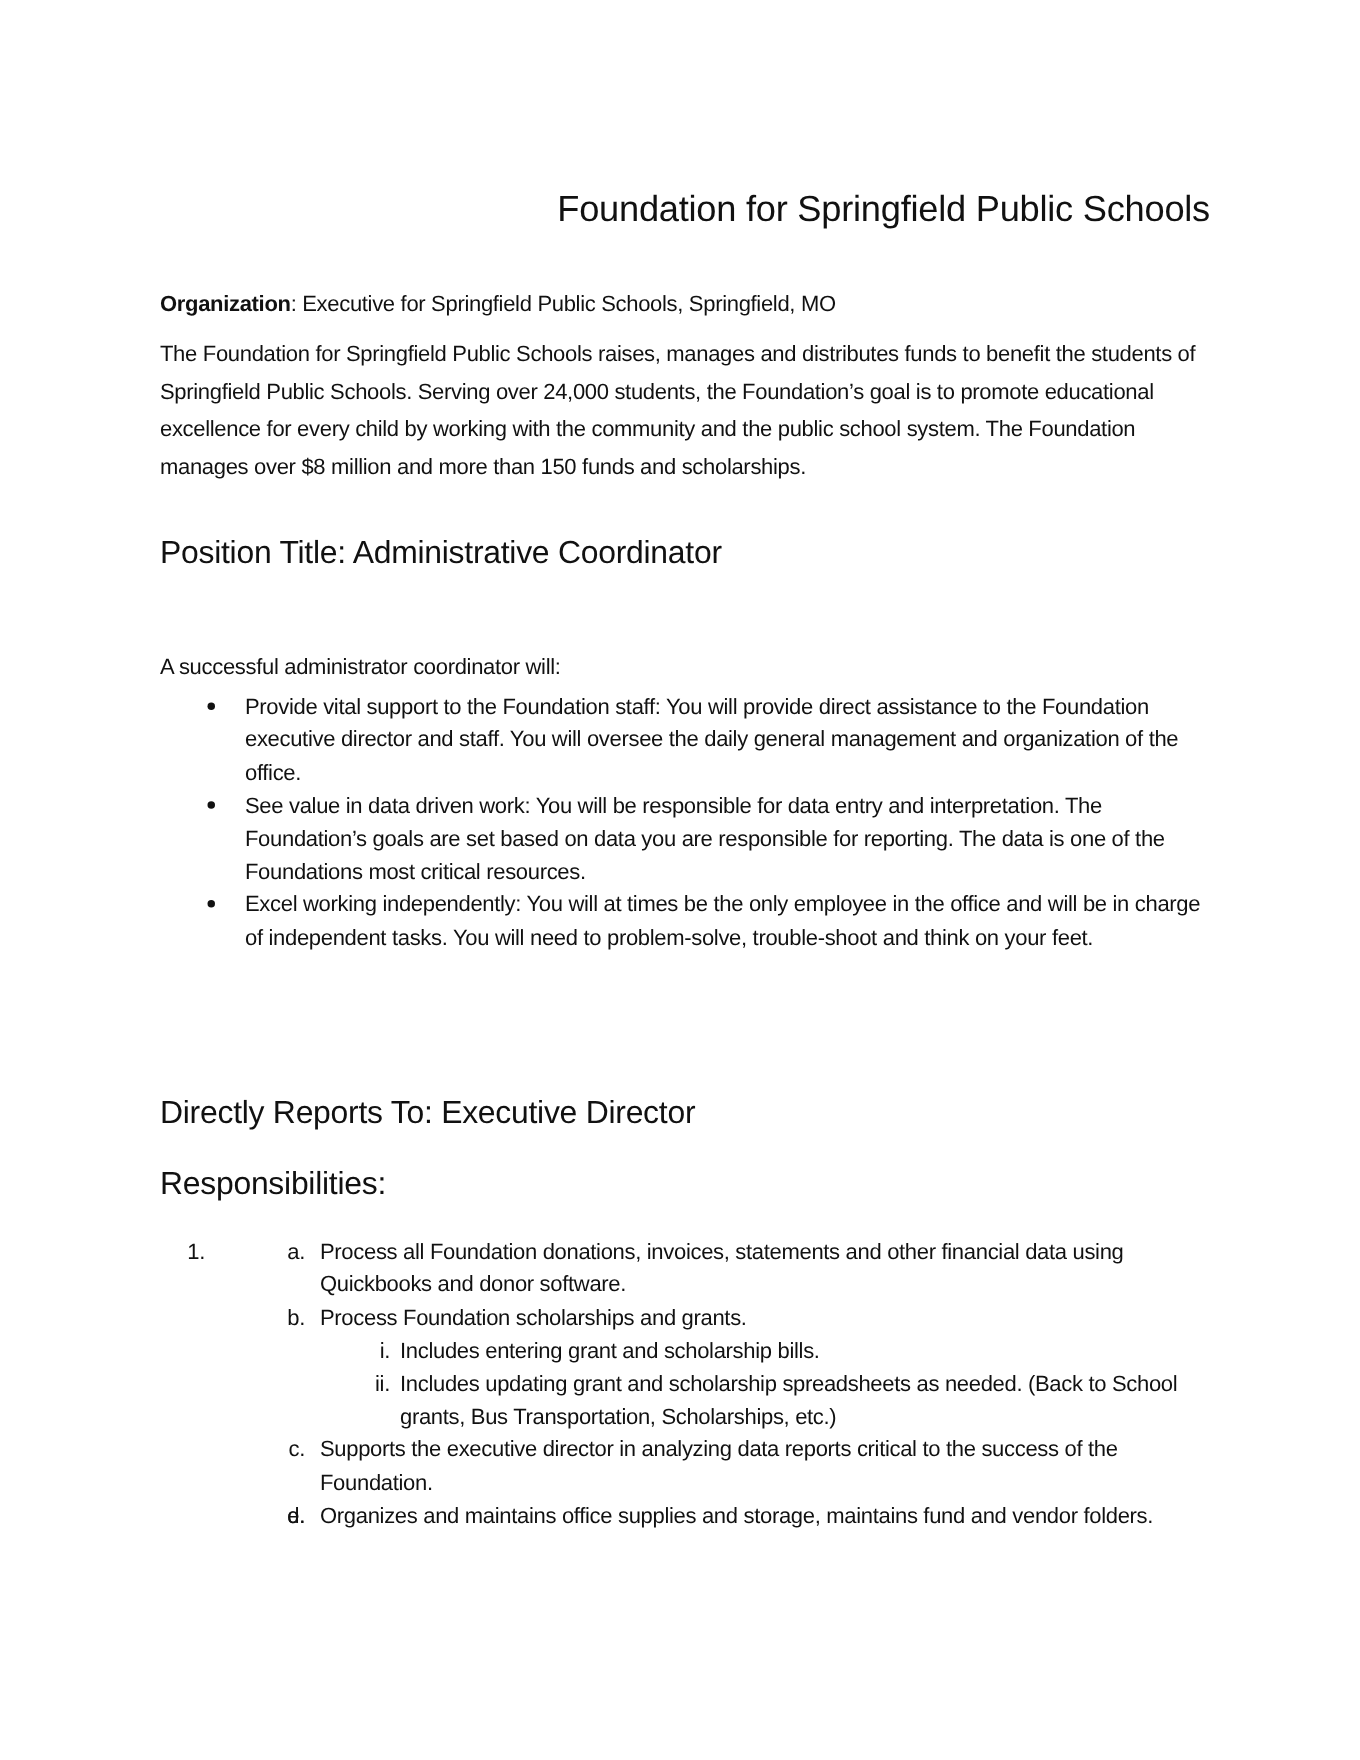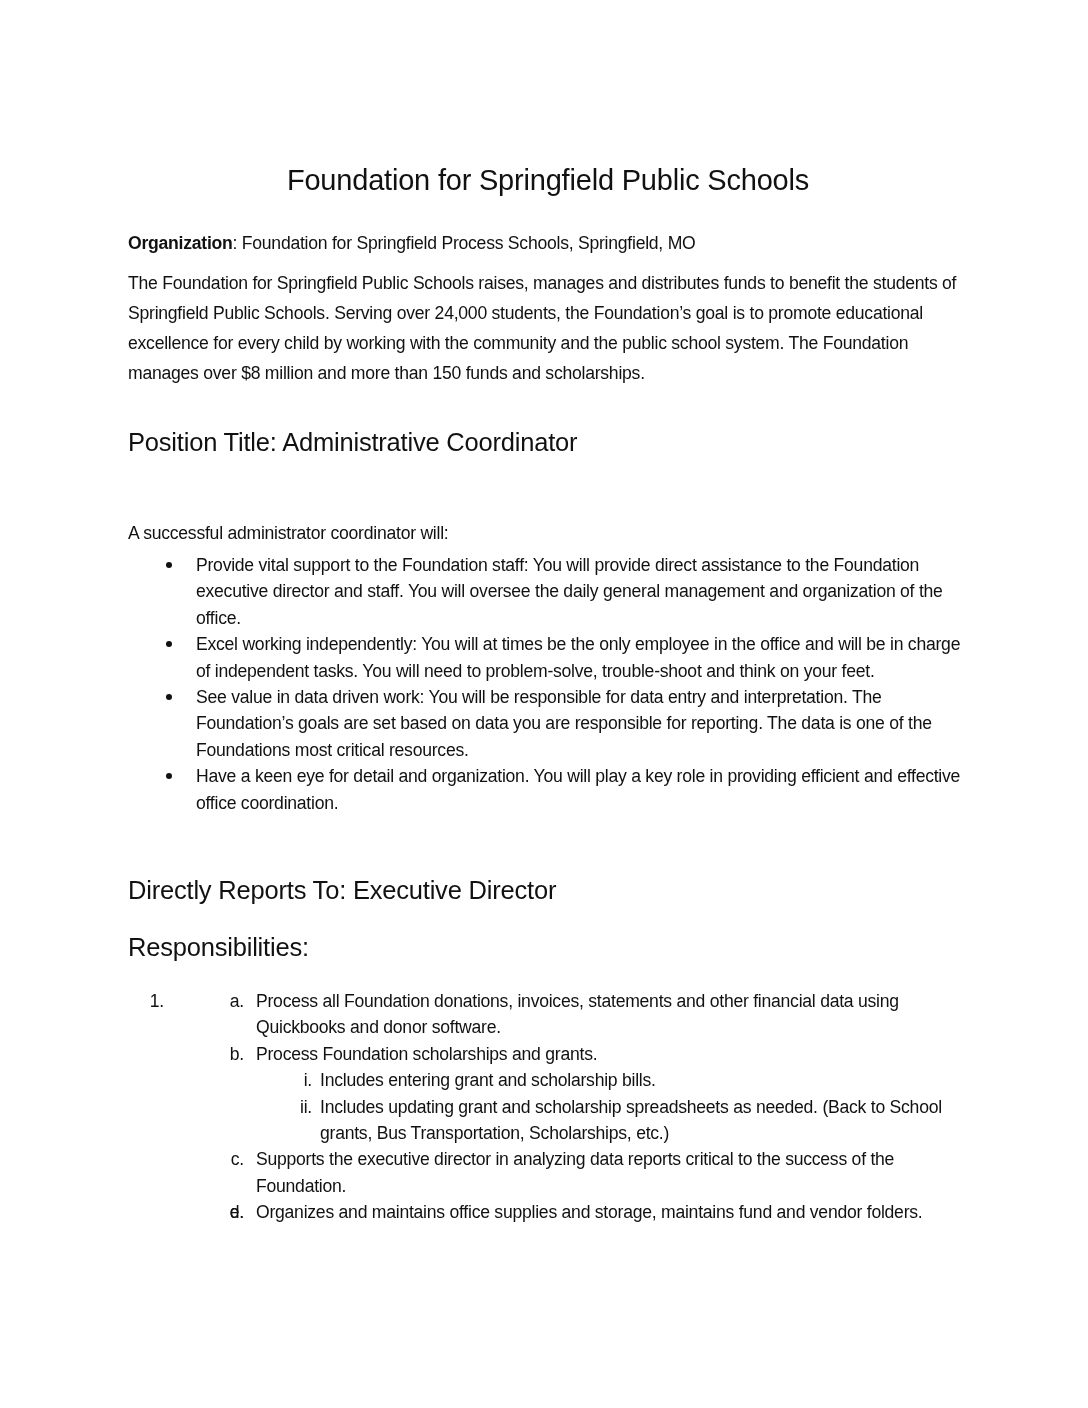--- a/index.html
+++ b/index.html
@@ -18,23 +18,23 @@
   .page {
     position: absolute;
     left: 128px;
     top: 0;
     width: 840px;
   }
   .doc-title {
     position: absolute;
     left: 0;
     width: 840px;
-    top: 160px;
+    top: 148px;
     margin: 0;
-    text-align: center;
+    text-align: right;
     font-weight: normal;
     font-size: 29px;
     line-height: 40px;
     letter-spacing: -0.2px;
   }
   .para {
     position: absolute;
     left: 0;
     width: 840px;
     margin: 0;
@@ -120,44 +120,40 @@
   .subsub-item { position: relative; padding-left: 64px; }
   .subsub-item > .marker { left: 0; width: 56px; }
 </style>
 </head>
 <body>
 
 <div class="page">
 
   <h1 class="doc-title">Foundation for Springfield Public Schools</h1>
 
-  <p class="para org-line"><span class="org-label">Organization</span><span>: Foundation for Springfield Process Schools, Springfield, MO</span></p>
+  <p class="para org-line"><span class="org-label">Organization</span><span>: Executive for Springfield Public Schools, Springfield, MO</span></p>
 
   <p class="para org-desc">The Foundation for Springfield Public Schools raises, manages and distributes funds to benefit the students of Springfield Public Schools.  Serving over 24,000 students, the Foundation’s goal is to promote educational excellence for every child by working with the community and the public school system.  The Foundation manages over $8 million and more than 150 funds and scholarships.</p>
 
   <h2 class="h2 h2-position">Position Title: Administrative Coordinator</h2>
 
   <p class="para intro">A successful administrator coordinator will:</p>
 
   <ul class="bullets">
     <li class="bullet-item">
       <span class="bullet-dot"></span>
       <span>Provide vital support to the Foundation staff: You will provide direct assistance to the Foundation executive director and staff.  You will oversee the daily general management and organization of the office.</span>
     </li>
     <li class="bullet-item">
       <span class="bullet-dot"></span>
-      <span>Excel working independently: You will at times be the only employee in the office and will be in charge of independent tasks.  You will need to problem-solve, trouble-shoot and think on your feet.</span>
-    </li>
-    <li class="bullet-item">
-      <span class="bullet-dot"></span>
       <span>See value in data driven work: You will be responsible for data entry and interpretation.  The Foundation’s goals are set based on data you are responsible for reporting.  The data is one of the Foundations most critical resources.</span>
     </li>
     <li class="bullet-item">
       <span class="bullet-dot"></span>
-      <span>Have a keen eye for detail and organization.  You will play a key role in providing efficient and effective office coordination.</span>
+      <span>Excel working independently: You will at times be the only employee in the office and will be in charge of independent tasks.  You will need to problem-solve, trouble-shoot and think on your feet.</span>
     </li>
   </ul>
 
   <h2 class="h2 h2-reports">Directly Reports To: Executive Director</h2>
 
   <h2 class="h2 h2-resp">Responsibilities:</h2>
 
   <ol class="resp-list">
     <li class="resp-item">
       <span class="marker">1.</span>

